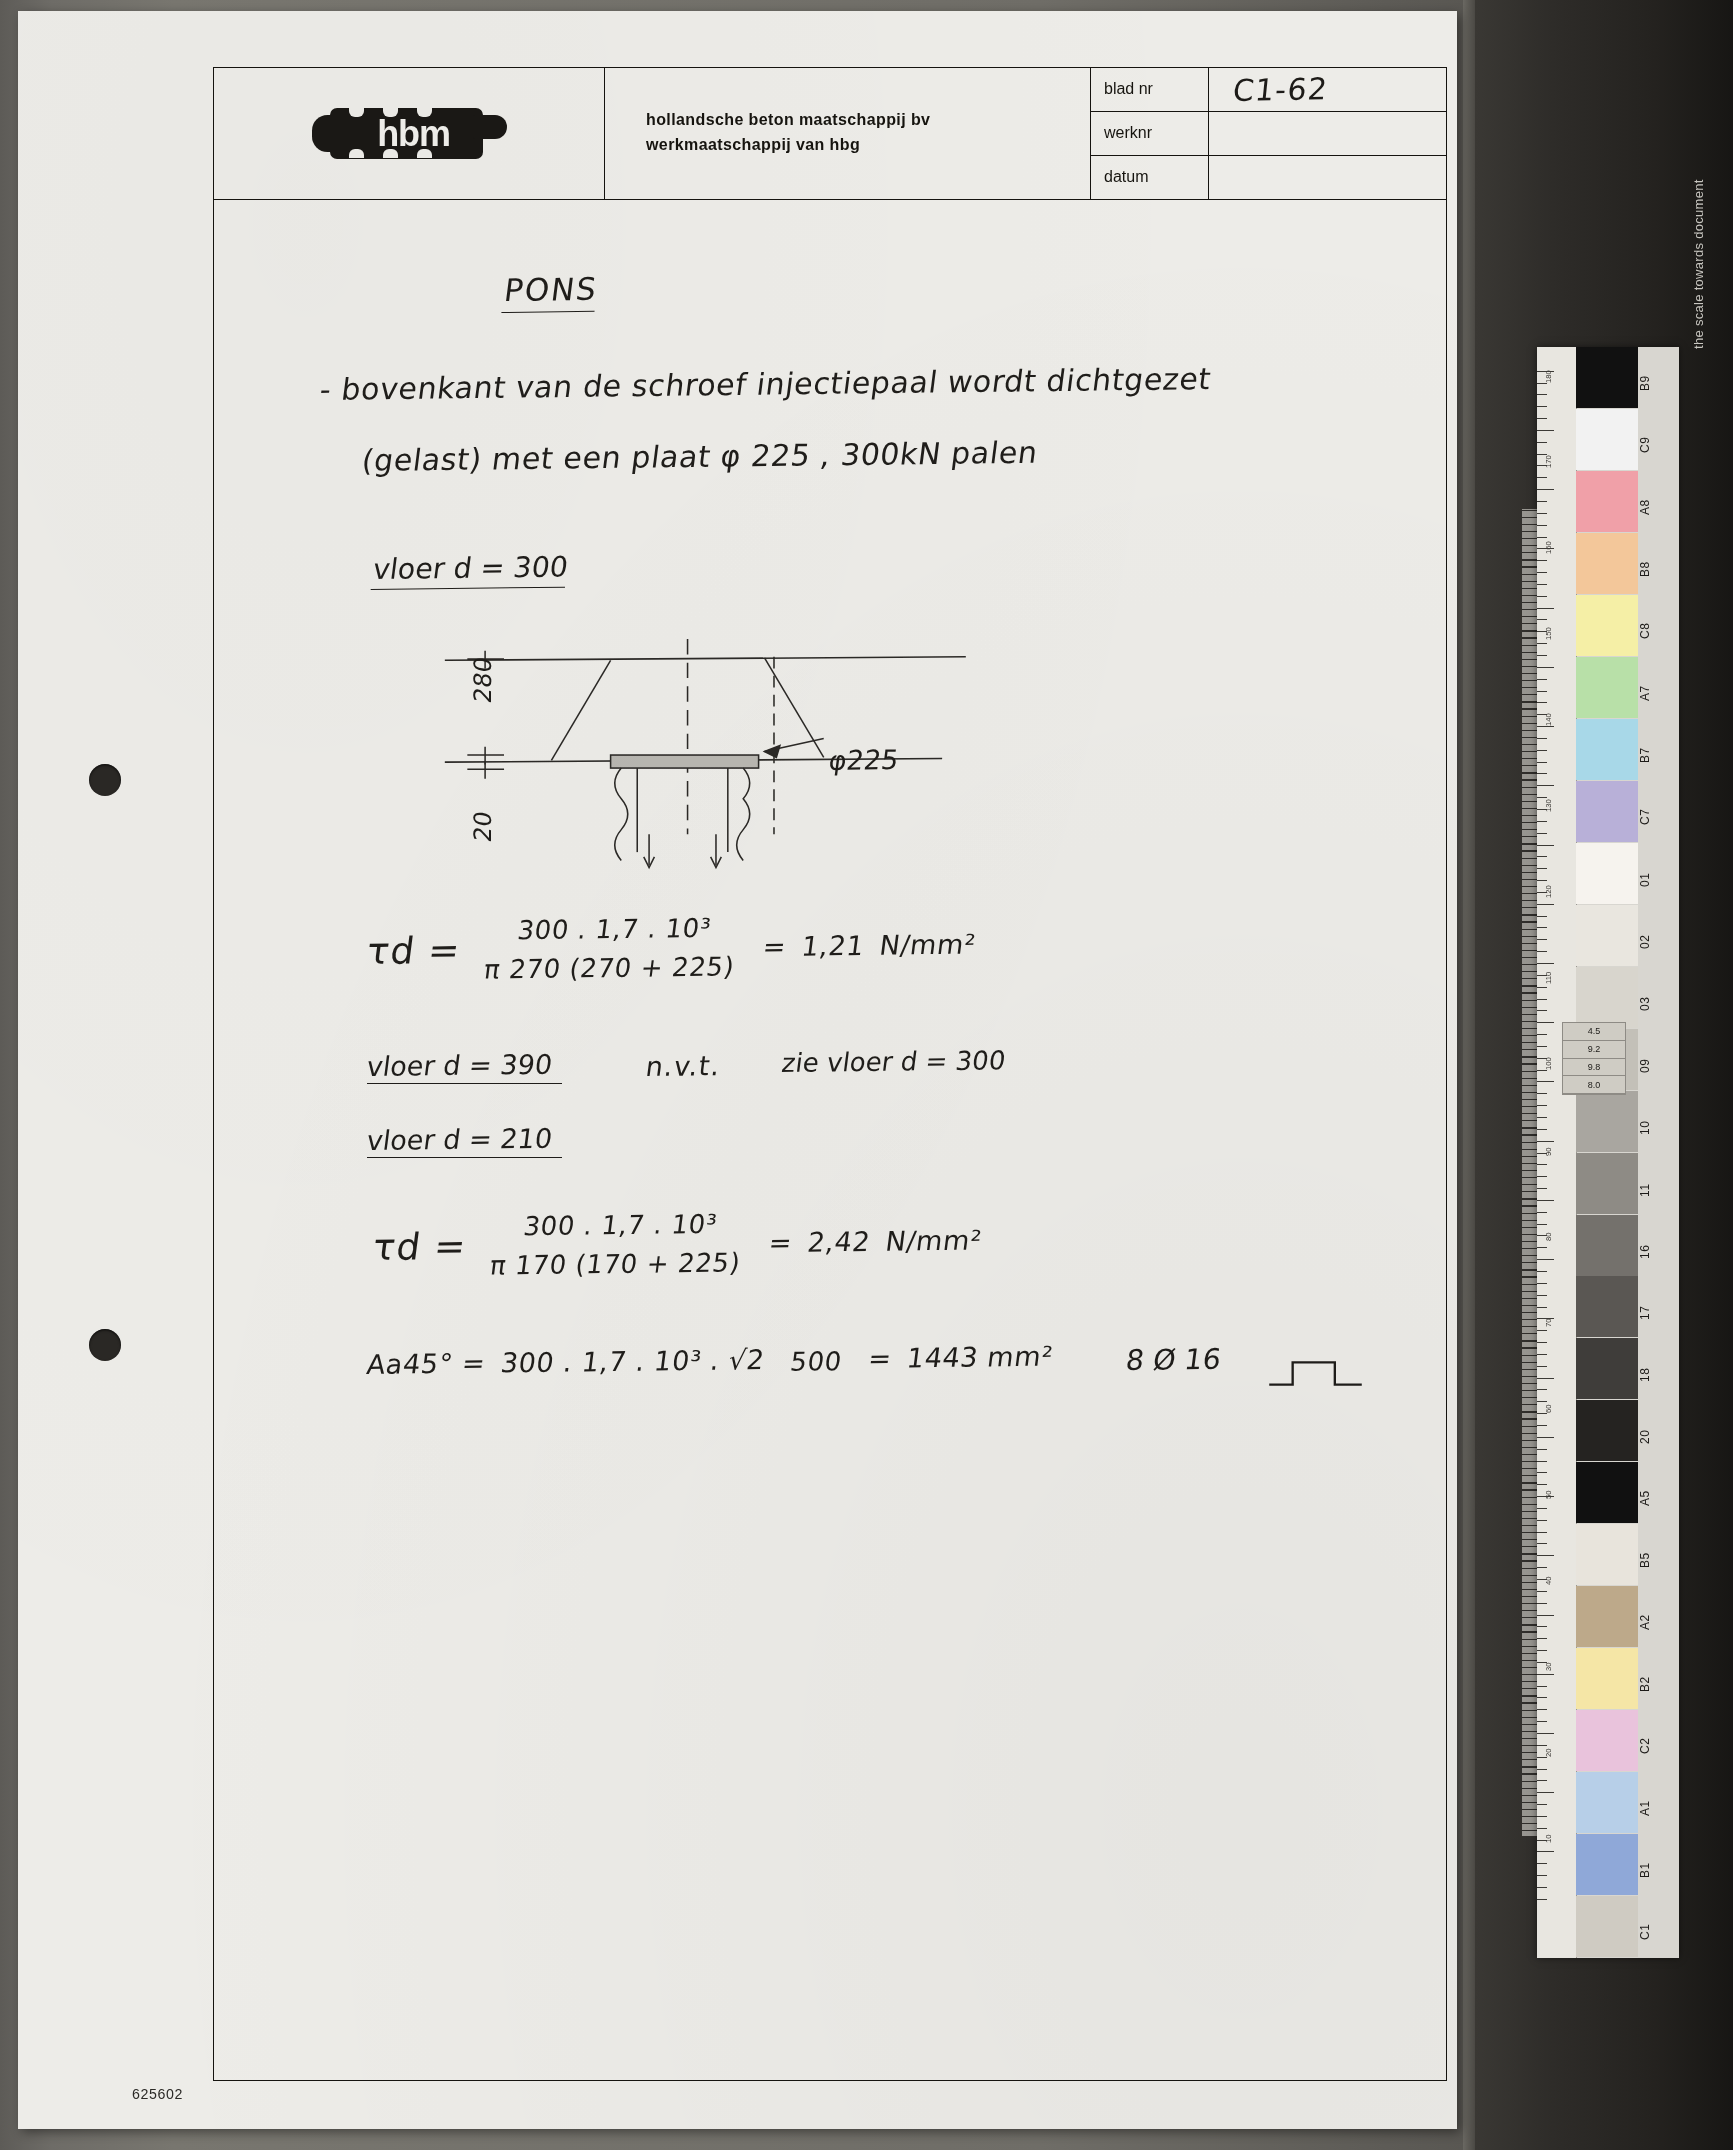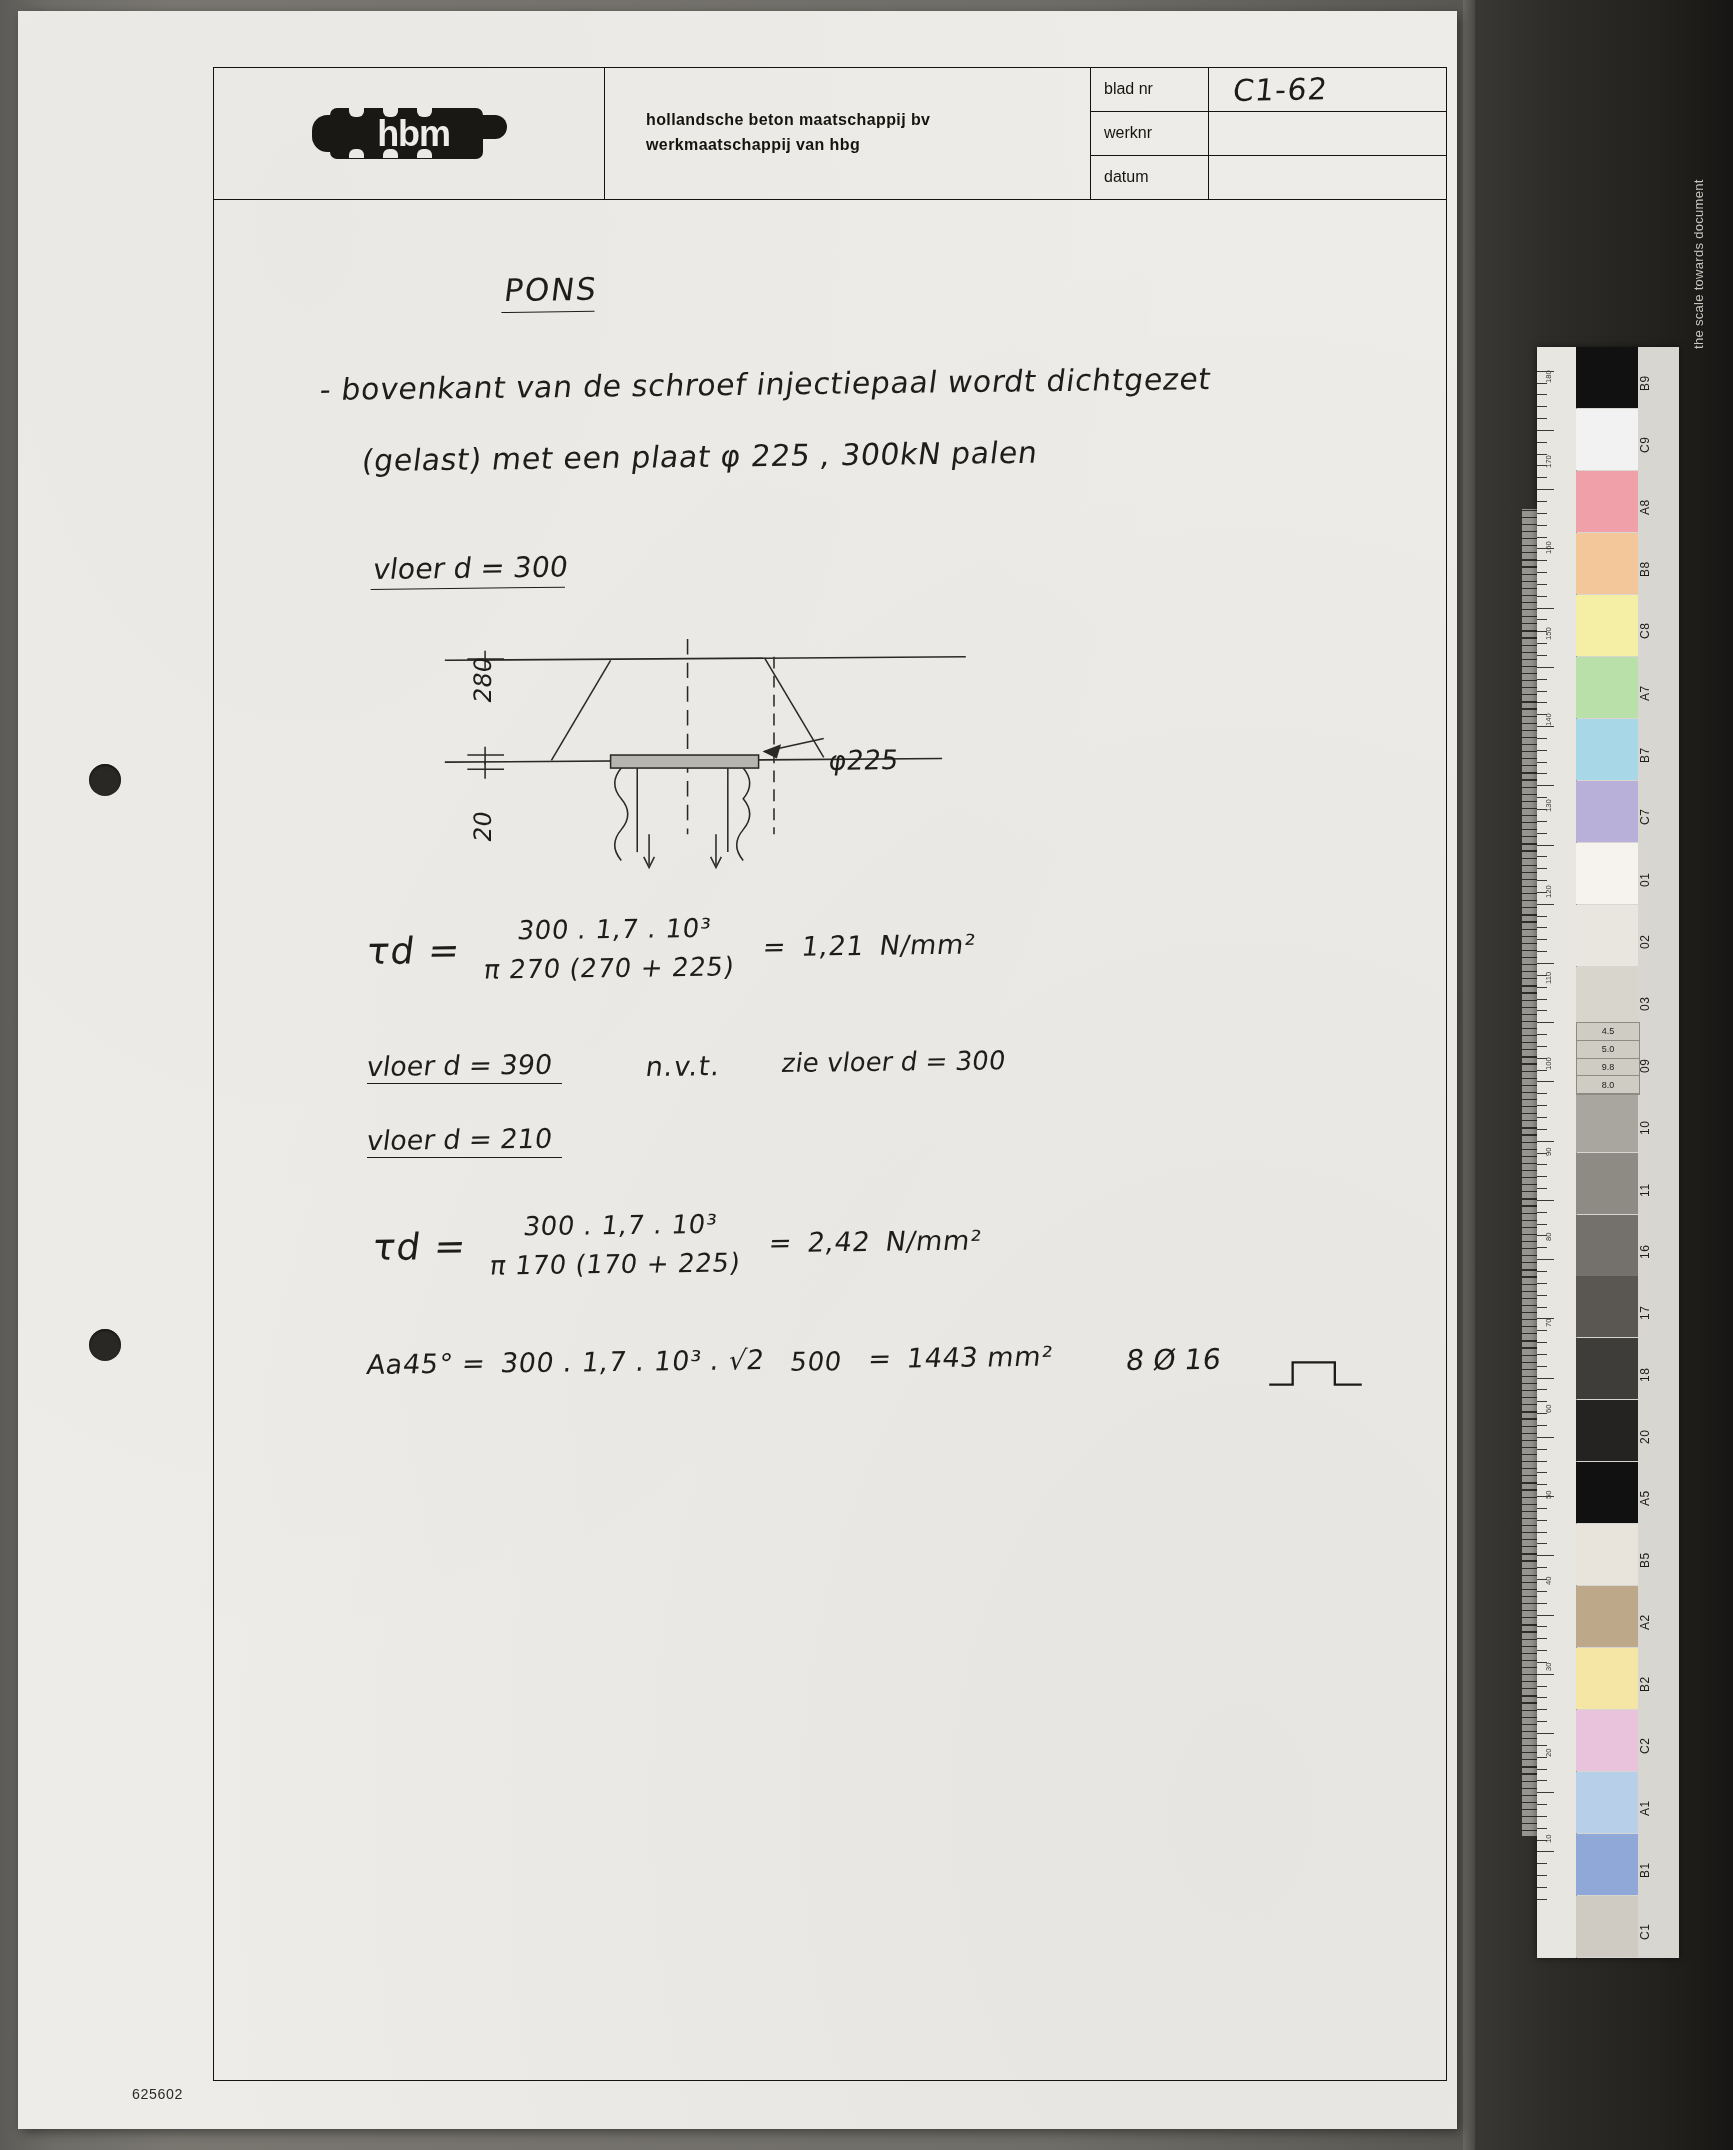--- a/index.html
+++ b/index.html
@@ -674,20 +674,20 @@
       <div class="patch-label" style="top: 1097px;">20</div>
       <div class="patch-label" style="top: 1159px;">A5</div>
       <div class="patch-label" style="top: 1221px;">B5</div>
       <div class="patch-label" style="top: 1283px;">A2</div>
       <div class="patch-label" style="top: 1345px;">B2</div>
       <div class="patch-label" style="top: 1407px;">C2</div>
       <div class="patch-label" style="top: 1469px;">A1</div>
       <div class="patch-label" style="top: 1531px;">B1</div>
       <div class="patch-label" style="top: 1593px;">C1</div>
     </div>
-<div style="position: absolute; left: 39px; top: 675px; width: 62px; height: 71px; background: rgb(207, 204, 196); border: 0.6px solid rgb(142, 139, 133); display: flex; flex-direction: column;">
+<div style="position: absolute; left: 25px; top: 675px; width: 62px; height: 71px; background: rgb(207, 204, 196); border: 0.6px solid rgb(142, 139, 133); display: flex; flex-direction: column;">
       <div style="flex: 1 1 0%; font-size: 9px; color: rgb(29, 27, 24); display: flex; align-items: center; justify-content: center; border-bottom: 0.6px solid rgb(142, 139, 133); font-family: &quot;Liberation Sans&quot;, sans-serif;">4.5</div>
-      <div style="flex: 1 1 0%; font-size: 9px; color: rgb(29, 27, 24); display: flex; align-items: center; justify-content: center; border-bottom: 0.6px solid rgb(142, 139, 133); font-family: &quot;Liberation Sans&quot;, sans-serif;">5.0</div>
+      <div style="flex: 1 1 0%; font-size: 9px; color: rgb(29, 27, 24); display: flex; align-items: center; justify-content: center; border-bottom: 0.6px solid rgb(142, 139, 133); font-family: &quot;Liberation Sans&quot;, sans-serif;">9.2</div>
       <div style="flex: 1 1 0%; font-size: 9px; color: rgb(29, 27, 24); display: flex; align-items: center; justify-content: center; border-bottom: 0.6px solid rgb(142, 139, 133); font-family: &quot;Liberation Sans&quot;, sans-serif;">9.8</div>
       <div style="flex: 1 1 0%; font-size: 9px; color: rgb(29, 27, 24); display: flex; align-items: center; justify-content: center; border-bottom: 0.6px solid rgb(142, 139, 133); font-family: &quot;Liberation Sans&quot;, sans-serif;">8.0</div>
     </div>
   </div>
 
 
 </body></html>

